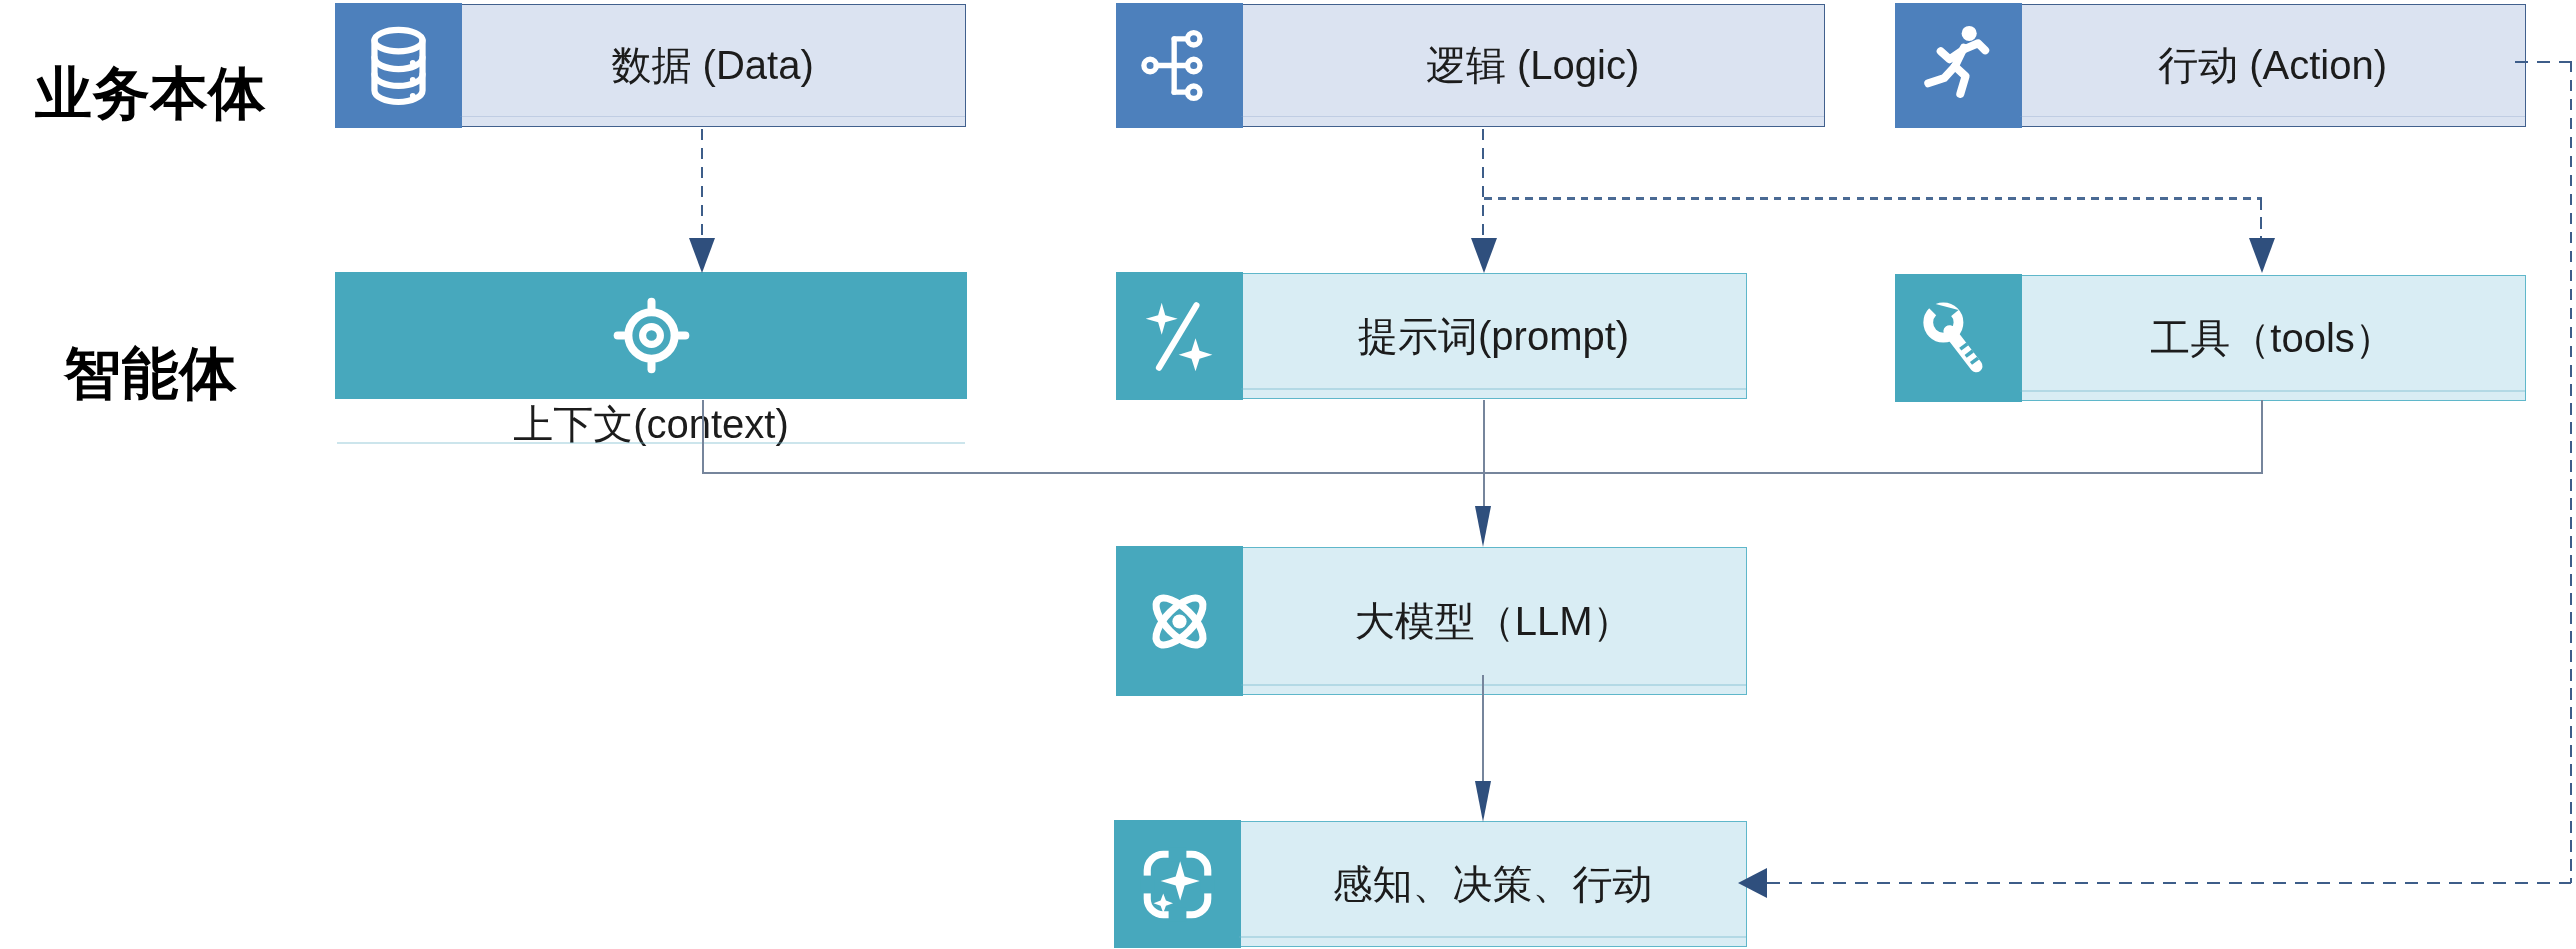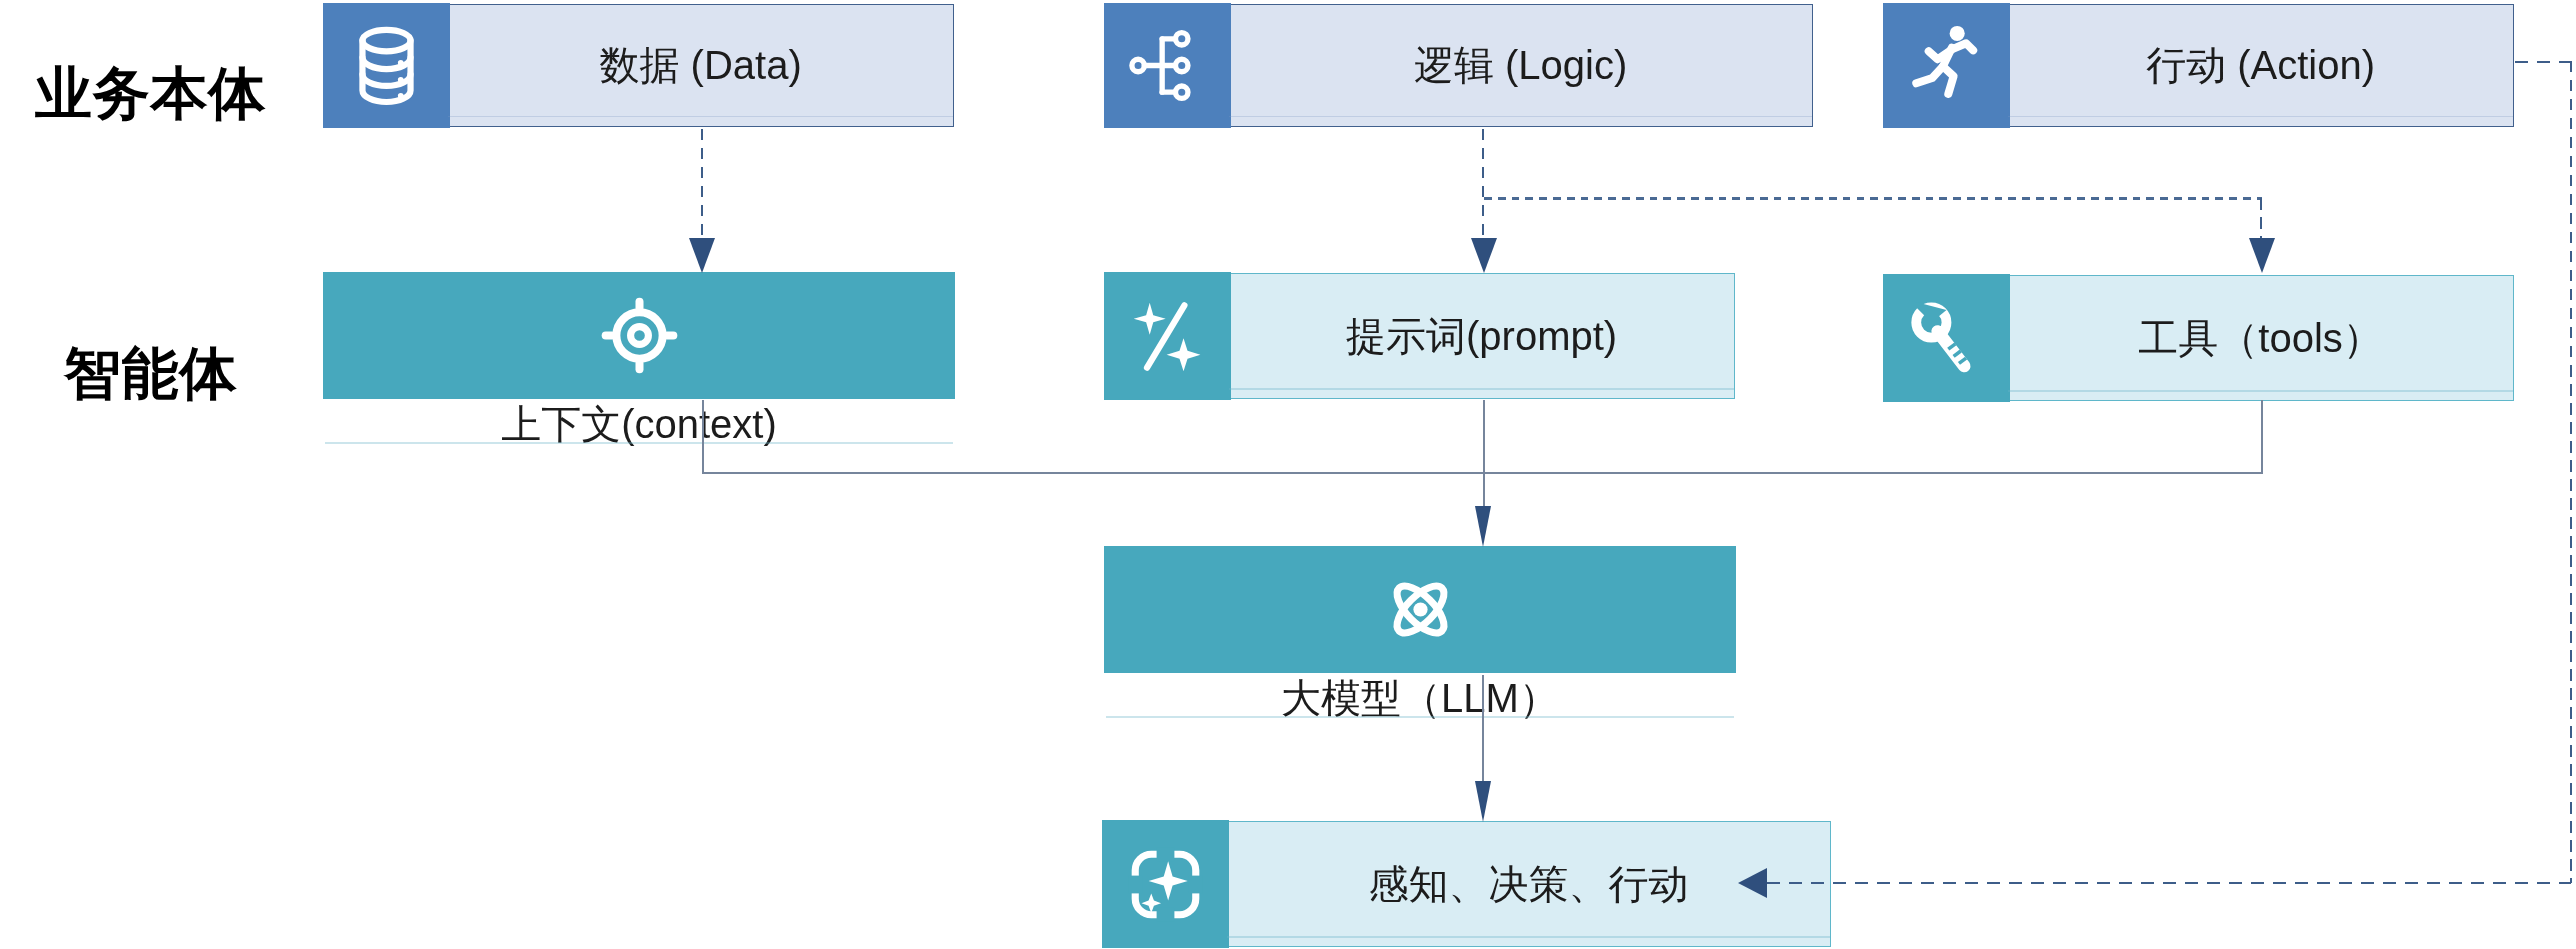--- a/index.html
+++ b/index.html
@@ -4,21 +4,21 @@
 <style>
   html,body{margin:0;padding:0;background:#ffffff;}
   .canvas{position:relative;width:2576px;height:949px;background:#ffffff;overflow:hidden;
           font-family:"Liberation Sans",sans-serif;}
 
   
   .row-label{position:absolute;left:31px;width:239px;text-align:center;
              font-size:57px;font-weight:700;color:#000;line-height:60px;letter-spacing:0.8px;margin-top:35px;}
 
   
-  .node{position:absolute;display:flex;box-sizing:border-box;}
+  .node{position:absolute;display:flex;box-sizing:border-box;margin-left:12px;}
   .node .icon-cell{flex:0 0 127px;display:flex;align-items:center;justify-content:center;}
   .node .label-cell{flex:1;position:relative;display:flex;align-items:center;justify-content:center;
                     font-size:40px;font-weight:500;color:#1c1c1c;white-space:nowrap;}
   .node .label-cell::after{content:"";position:absolute;left:0;right:0;bottom:8.4px;height:1.5px;}
 
   .biz{background:#dbe3f1;border:1.9px solid #41608d;}
   .biz .icon-cell{background:#4d80bc;margin:-1.9px;}
   .biz .label-cell::after{background:rgba(130,155,195,0.30);}
 
   .agent{background:#d9edf4;border:1.9px solid #5fb7ca;}
@@ -133,32 +133,32 @@
         <path d="M33 32 L8 7 L50 18 Z" fill="#47a8bd" stroke="none"></path>
         <path d="M40 42 L70 81" stroke="#fff" stroke-width="14" stroke-linecap="round"></path>
         <path d="M52 62 l8 -6" stroke="#47a8bd" stroke-width="4"></path>
         <path d="M58 70 l8 -6" stroke="#47a8bd" stroke-width="4"></path>
         <path d="M64 78 l8 -6" stroke="#47a8bd" stroke-width="4"></path>
       </svg>
     </div>
     <div class="label-cell">工具（tools）</div>
   </div>
 
-  <div class="node agent" style="left:1105px;top:547px;width:630px;height:121px;flex-direction:column;">
+  <div class="node agent" style="left:1105px;top:547px;width:630px;height:148px;">
     <div class="icon-cell">
       <svg viewBox="0 0 100 100" fill="none" stroke="#fff" stroke-width="8">
         <ellipse cx="50" cy="50" rx="34" ry="15" transform="rotate(45 50 50)"></ellipse>
         <ellipse cx="50" cy="50" rx="34" ry="15" transform="rotate(-45 50 50)"></ellipse>
         <circle cx="50" cy="50" r="8" fill="#fff" stroke="none"></circle>
       </svg>
     </div>
     <div class="label-cell">大模型（LLM）</div>
   </div>
 
-  <div class="node agent" style="left:1103px;top:821px;width:728px;height:126px;">
+  <div class="node agent" style="left:1103px;top:821px;width:632px;height:126px;">
     <div class="icon-cell">
       <svg viewBox="0 0 100 100" fill="none">
         <rect x="16" y="16" width="68" height="68" rx="18" stroke="#fff" stroke-width="8"></rect>
         <rect x="40" y="8" width="20" height="16" fill="#47a8bd"></rect>
         <rect x="40" y="76" width="20" height="16" fill="#47a8bd"></rect>
         <rect x="8" y="40" width="16" height="20" fill="#47a8bd"></rect>
         <rect x="76" y="40" width="16" height="20" fill="#47a8bd"></rect>
         <path d="M53 24 L58 41 L75 46 L58 51 L53 68 L48 51 L31 46 L48 41 Z" fill="#fff"></path>
         <path d="M34 60 L37 68 L45 71 L37 74 L34 82 L31 74 L23 71 L31 68 Z" fill="#fff"></path>
       </svg>

